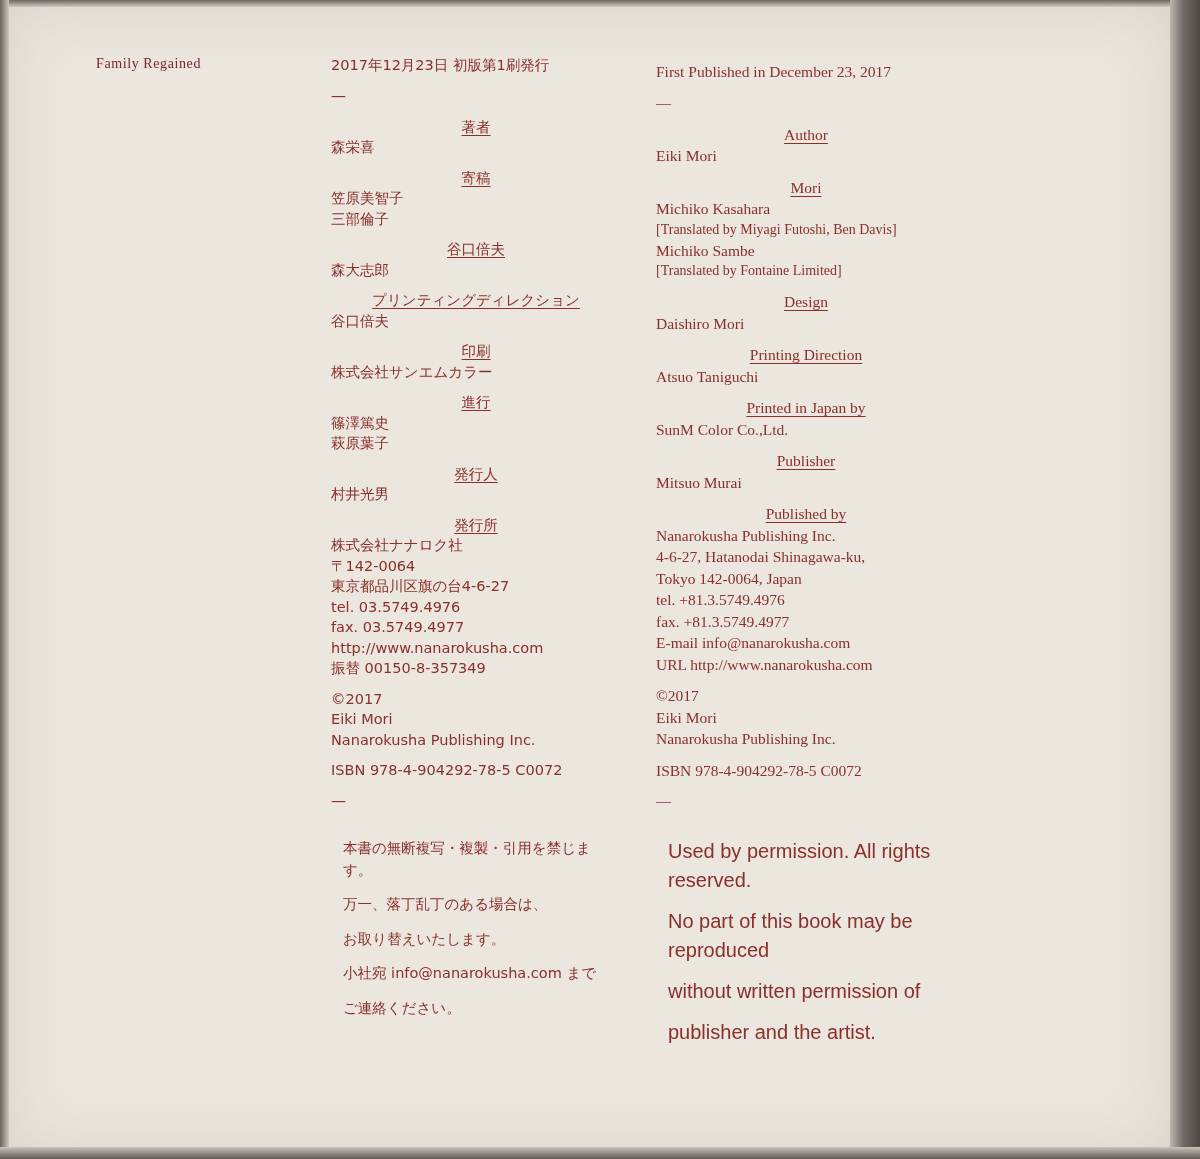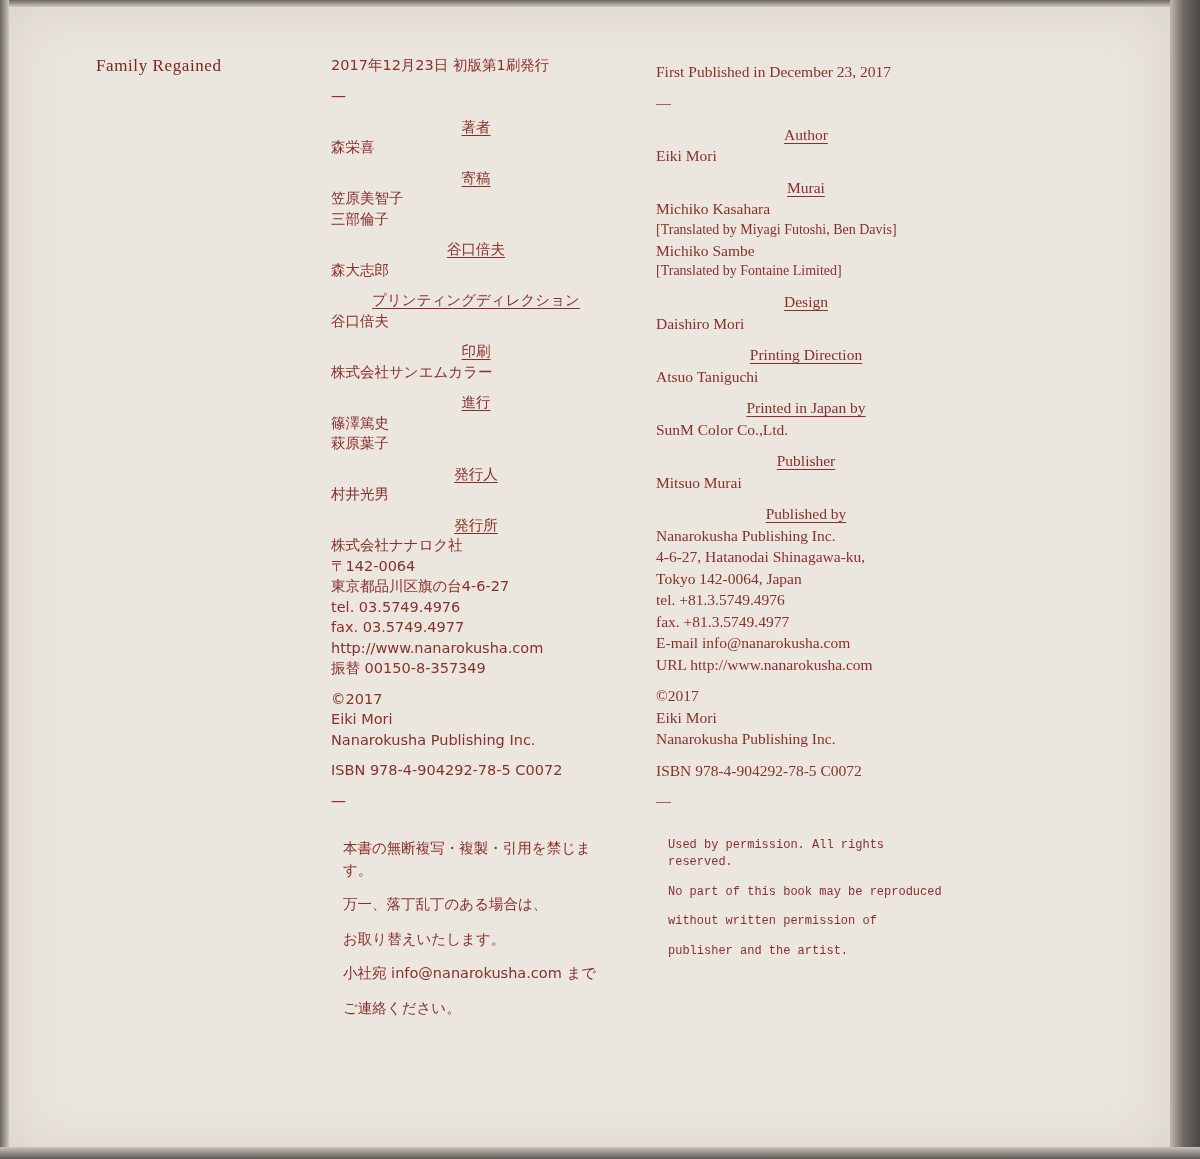--- a/index.html
+++ b/index.html
@@ -53,21 +53,21 @@
     left: 0; top: 0;
     width: 1200px; height: 7px;
     background: linear-gradient(to top, #cfc9c0 0%, #6b6761 100%);
   }
 
   .booktitle {
     position: absolute;
     left: 88px;
     top: 50px;
     font-family: "Liberation Serif", serif;
-    font-size: 17px;
+    font-size: 14px;
     letter-spacing: 0.6px;
     color: #7b2525;
   }
 
   .col {
     position: absolute;
     color: #8a2f2b;
   }
   .col-jp {
     left: 323px;
@@ -110,22 +110,22 @@
   }
   .en .small {
     font-size: 14px;
   }
   .jp-note {
     font-family: "DejaVu Sans", sans-serif;
     font-size: 14.5px;
     line-height: 1.55;
   }
   .en-note {
-    font-family: Liberation Mono, monospace;
-    font-size: 12px;
+    font-family: Liberation Sans, sans-serif;
+    font-size: 20px;
     line-height: 1.45;
   }
   .block { margin: 12px; }
 </style>
 </head>
 <body>
 
 <div class="page">
   <div class="page-inner">
 
@@ -199,21 +199,21 @@
     <div class="col col-en en">
       <div class="line">First Published in December 23, 2017</div>
       <div class="gap-sm"></div>
       <div class="line dash">—</div>
       <div class="gap-sm"></div>
 
       <div class="line heading">Author</div>
       <div class="line">Eiki Mori</div>
       <div class="gap-sm"></div>
 
-      <div class="line heading">Murai</div>
+      <div class="line heading">Mori</div>
       <div class="line">Michiko Kasahara</div>
       <div class="line small">[Translated by Miyagi Futoshi, Ben Davis]</div>
       <div class="line">Michiko Sambe</div>
       <div class="line small">[Translated by Fontaine Limited]</div>
       <div class="gap-sm"></div>
 
       <div class="line heading">Design</div>
       <div class="line">Daishiro Mori</div>
       <div class="gap-sm"></div>
 

